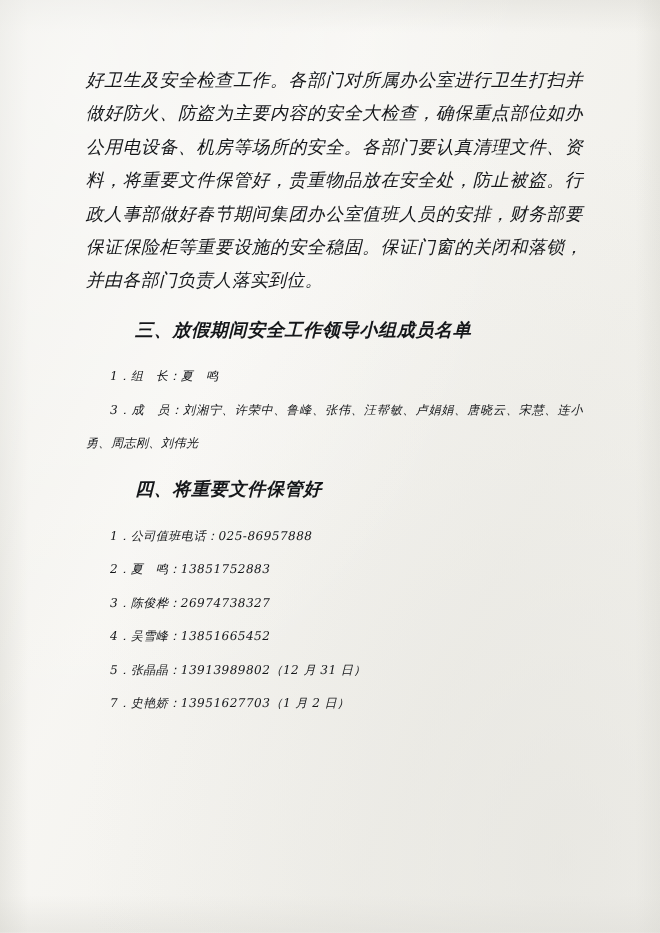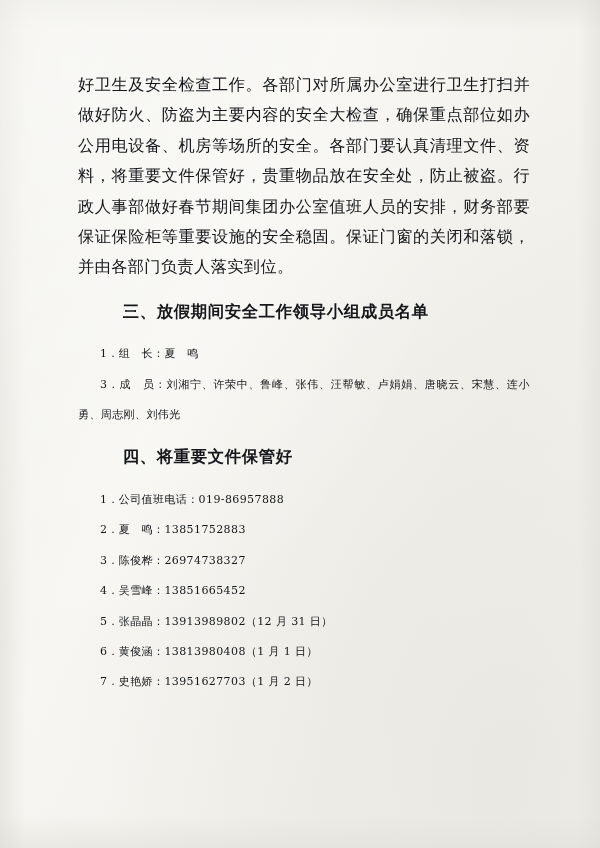--- a/index.html
+++ b/index.html
@@ -31,23 +31,24 @@
       radial-gradient(ellipse at 12% 8%, rgba(255,255,255,0.55), rgba(255,255,255,0) 55%),
       radial-gradient(ellipse at 85% 92%, rgba(224,223,217,0.55), rgba(255,255,255,0) 60%),
       linear-gradient(90deg, rgba(214,213,206,0.45) 0px, rgba(255,255,255,0) 26px),
       linear-gradient(270deg, rgba(214,213,206,0.40) 0px, rgba(255,255,255,0) 22px),
       linear-gradient(180deg, rgba(218,217,211,0.45) 0px, rgba(255,255,255,0) 30px),
       linear-gradient(0deg, rgba(218,217,211,0.45) 0px, rgba(255,255,255,0) 34px);
   }
   #content {
     position: absolute;
     left: 78px;
-    top: 70px;
+    top: 58px;
     width: 452px;
     color: #15171a;
+    font-style: italic;
   }
   .para {
     font-size: 16.2px;
     line-height: 30.4px;
     letter-spacing: 0.4px;
     text-align: justify;
     text-justify: inter-ideograph;
     margin: 0;
   }
   .indent2 {
@@ -82,23 +83,22 @@
 
     <div class="spacer-sm"></div>
 
     <p class="heading">三、放假期间安全工作领导小组成员名单</p>
 
     <p class="item">1．组　长：夏　鸣</p>
     <p class="item">3．成　员：刘湘宁、许荣中、鲁峰、张伟、汪帮敏、卢娟娟、唐晓云、宋慧、连小勇、周志刚、刘伟光</p>
 
     <p class="heading">四、将重要文件保管好</p>
 
-    <p class="item">1．公司值班电话：019-86957888</p>
+    <p class="item">1．公司值班电话：025-86957888</p>
     <p class="item">2．夏　鸣：13851752883</p>
     <p class="item">3．陈俊桦：26974738327</p>
     <p class="item">4．吴雪峰：13851665452</p>
     <p class="item">5．张晶晶：13913989802（12 月 31 日）</p>
-    <p class="item">6．黄俊涵：13813980408（1 月 1 日）</p>
     <p class="item">7．史艳娇：13951627703（1 月 2 日）</p>
 
 
   </div>
 </div>
 
 </body></html>

